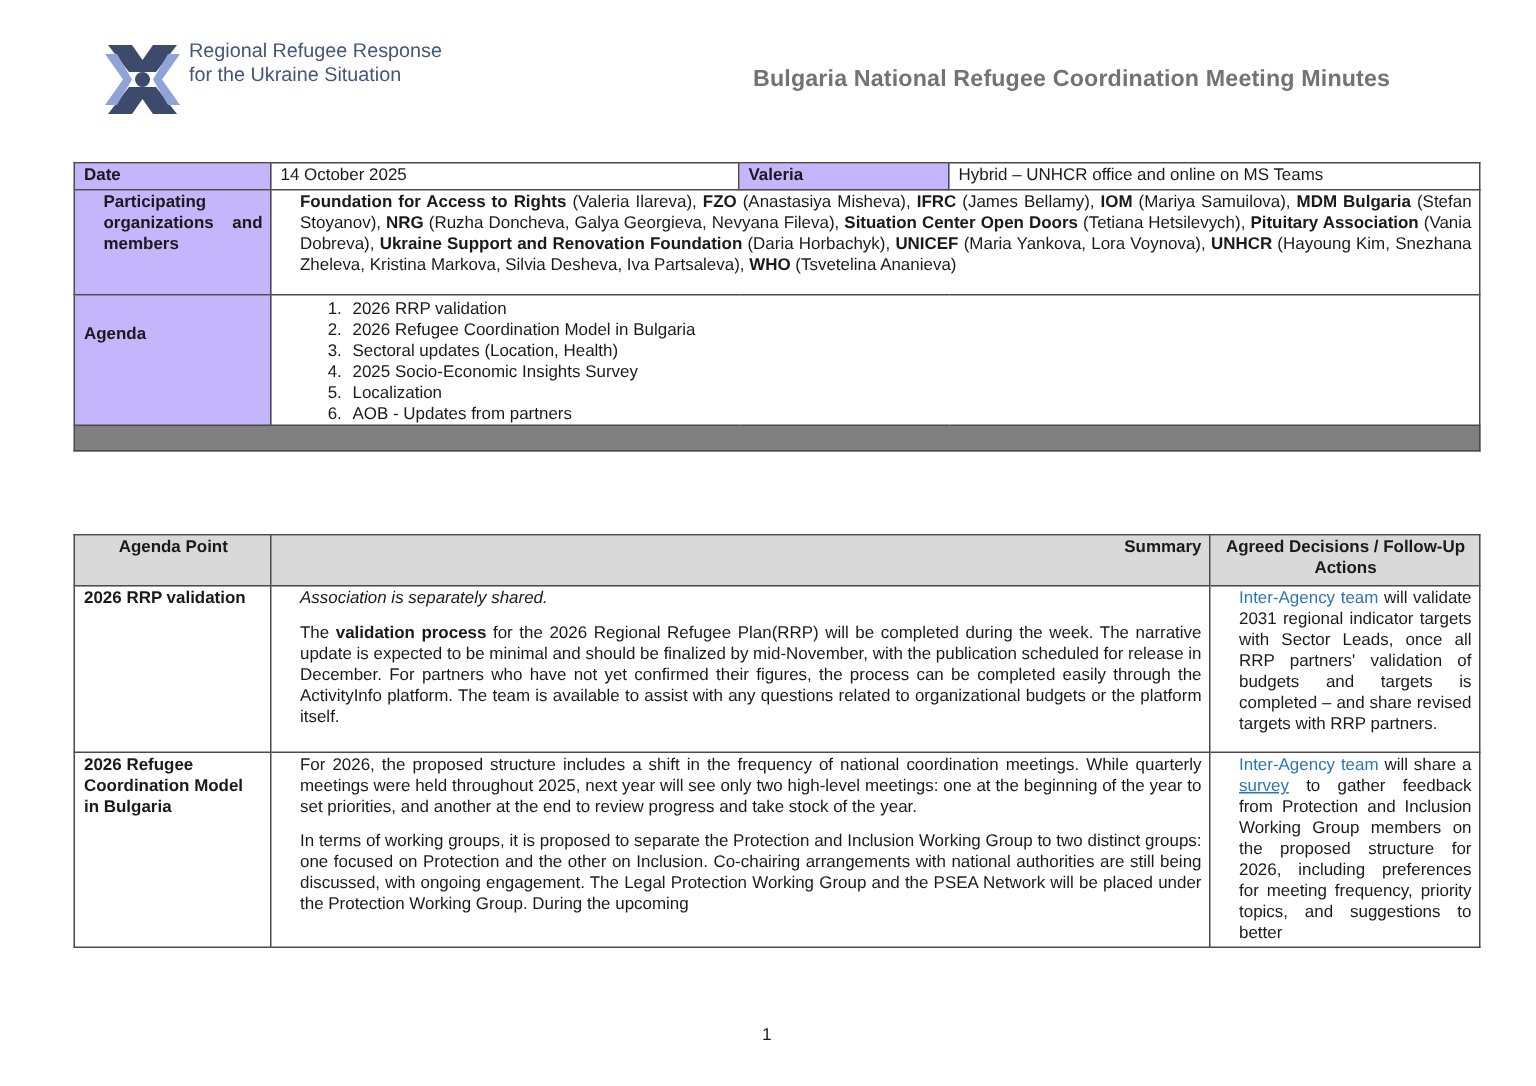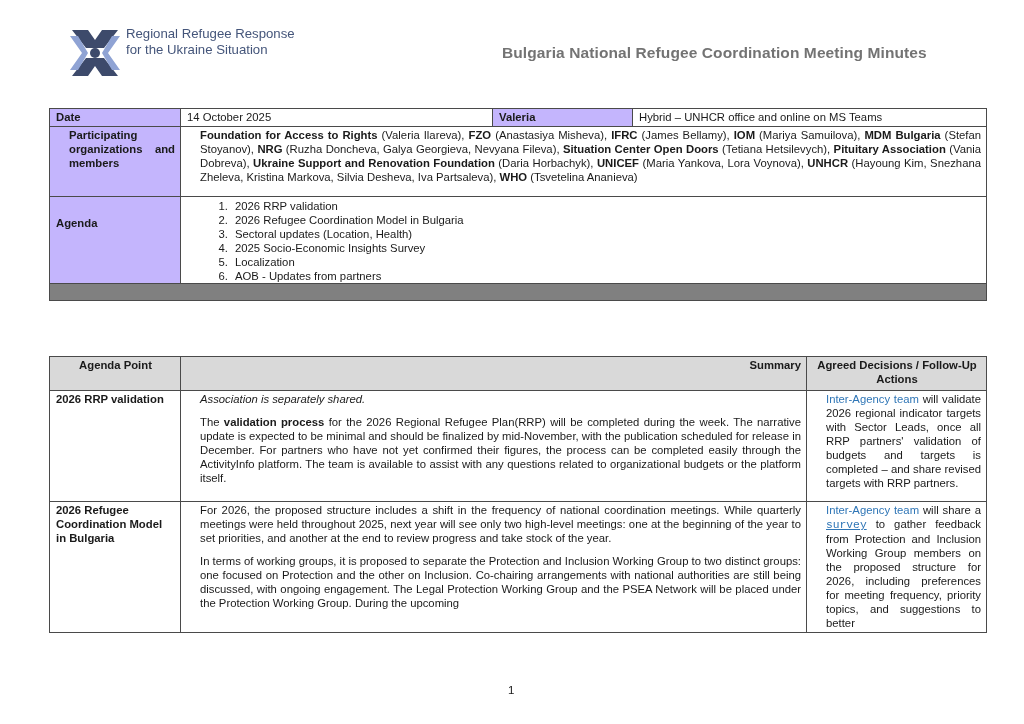--- a/index.html
+++ b/index.html
@@ -15,21 +15,21 @@
   .meta-table { top:108px; }
   .bold { font-weight:bold; }
   .just { text-align:justify;padding-left:19px; }
   .agenda-list { margin:0; padding-left:44px; }
   .agenda-list li { padding-left:4px; }
   .dark-row td { background:#808080; height:16px; padding:0; }
   .main-table { top:356px; }
   .hdr { background:#d9d9d9; font-weight:bold; text-align:center; }
   .hdr.left { text-align:right; }
   .blue { color:#2e75b6; }
-  .link { color:#2e75b6; text-decoration:underline;font-family:Liberation Mono, monospace; }
+  .link { color:#2e75b6; text-decoration:underline; }
   p { margin:0; }
   .gap { margin-top:9px; }
   .page-num { position:absolute; left:508px; top:684px; font-size:11.5px; }
 </style>
 </head>
 <body>
 
 <div class="logo">
   <svg viewBox="0 0 54 54">
     <path d="M4 4 L20 4 L27 14 L34 4 L50 4 L36 22 L18 22 Z" fill="#3d4a6b"></path>
@@ -93,21 +93,21 @@
     <td class="hdr" style="height:30px">Agenda Point</td>
     <td class="hdr left">Summary</td>
     <td class="hdr">Agreed Decisions / Follow-Up Actions</td>
   </tr>
   <tr>
     <td class="bold">2026 RRP validation</td>
     <td class="just">
       <p><i>Association is separately shared.</i></p>
       <p class="gap" style="padding-bottom:14px"><span>The </span><b>validation process</b><span> for the 2026 Regional Refugee Plan(RRP) will be completed during the week. The narrative update is expected to be minimal and should be finalized by mid-November, with the publication scheduled for release in December. For partners who have not yet confirmed their figures, the process can be completed easily through the ActivityInfo platform. The team is available to assist with any questions related to organizational budgets or the platform itself.</span></p>
     </td>
-    <td class="just"><span class="blue">Inter-Agency team</span><span> will validate 2026 regional indicator targets with Sector Leads, once all RRP partners' validation of budgets and targets is completed – and share revised targets with RRP partners.</span></td>
+    <td class="just"><span class="blue">Inter-Agency team</span><span> will validate 2031 regional indicator targets with Sector Leads, once all RRP partners' validation of budgets and targets is completed – and share revised targets with RRP partners.</span></td>
   </tr>
   <tr>
     <td class="bold">2026 Refugee Coordination Model in Bulgaria</td>
     <td class="just">
       <p>For 2026, the proposed structure includes a shift in the frequency of national coordination meetings. While quarterly meetings were held throughout 2025, next year will see only two high-level meetings: one at the beginning of the year to set priorities, and another at the end to review progress and take stock of the year.</p>
       <p class="gap">In terms of working groups, it is proposed to separate the Protection and Inclusion Working Group to two distinct groups: one focused on Protection and the other on Inclusion. Co-chairing arrangements with national authorities are still being discussed, with ongoing engagement.  The Legal Protection Working Group and the PSEA Network will be placed under the Protection Working Group. During the upcoming</p>
     </td>
     <td class="just"><span class="blue">Inter-Agency team</span><span> will share a </span><span class="link">survey</span><span> to gather feedback from Protection and Inclusion Working Group members on the proposed structure for 2026, including preferences for meeting frequency, priority topics, and suggestions to better</span></td>
   </tr>
 </tbody>

